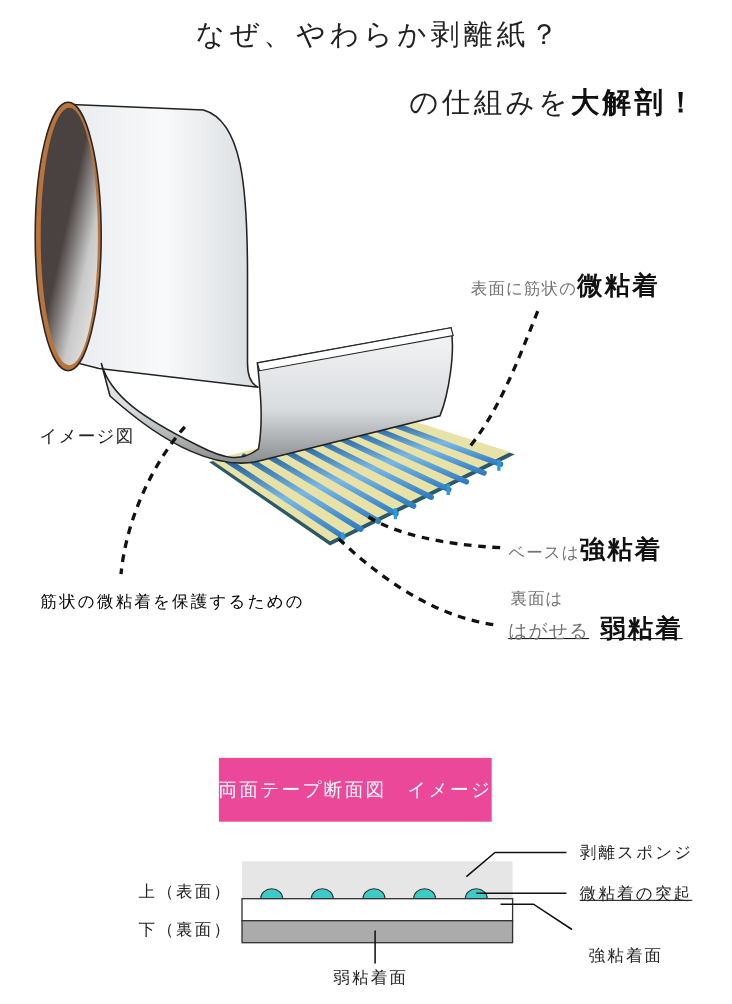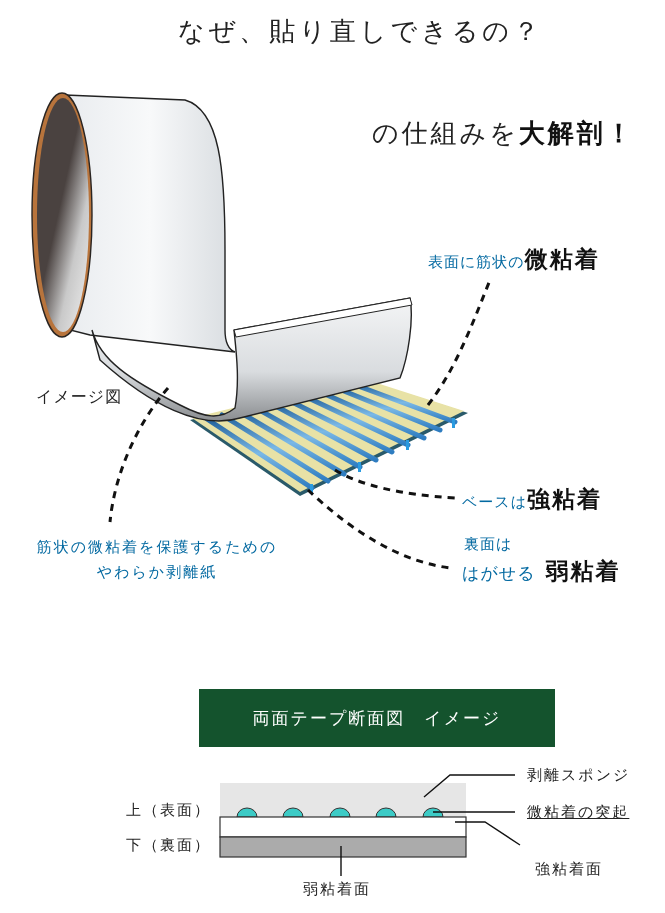--- a/index.html
+++ b/index.html
@@ -1,34 +1,34 @@
 <!DOCTYPE html>
 <html><head>
 <meta charset="utf-8">
 <style>
   html, body { margin:0; padding:0; background:#ffffff; }
   body { width:665px; height:913px; position:relative; overflow:hidden;
          font-family:"DejaVu Sans", "Liberation Sans", sans-serif; color:#1a1a1a; }
   .abs { position:absolute; white-space:nowrap; }
   .title1 { left:178px; top:14px; font-size:26px; letter-spacing:4px; color:#222; }
-  .title2 { left:372px; top:76px; font-size:26px; letter-spacing:3px; color:#222;margin-top:40px; }
+  .title2 { left:372px; top:76px; font-size:26px; letter-spacing:3px; color:#222; }
   .title2 b { font-weight:bold; color:#111; }
-  .lbl-sm { font-size:15px; letter-spacing:1px; color:#0369a1; }
+  .lbl-sm { font-size:15px; letter-spacing:1px; color:#737373; }
   .lbl-big { font-size:23px; font-weight:bold; letter-spacing:2px; color:#111;text-align:right; }
   .note { font-size:16px; color:#222; letter-spacing:1px; }
-  .caption { font-size:15px; line-height:25px; letter-spacing:2px; color:#0369a1; text-align:center; }
-  .banner { left:199px; top:689px; width:356px; height:58px; background:#14532d; color:#fff;
+  .caption { font-size:15px; line-height:25px; letter-spacing:2px; color:#000000; text-align:center; }
+  .banner { left:199px; top:689px; width:248px; height:58px; background:#ec4899; color:#fff;
             font-size:17px; letter-spacing:2px; display:flex; align-items:center; justify-content:center; }
   .xs-label { font-size:15px; letter-spacing:2px; color:#222; }
   svg { position:absolute; left:0; top:0; }
 </style>
 </head>
 <body>
 
-<div class="abs title1">なぜ、貼り直しできるの？</div>
+<div class="abs title1">なぜ、やわらか剥離紙？</div>
 <div class="abs title2">
   <span>の仕組みを</span><b>大解剖！</b>
 </div>
 
 <svg width="665" height="913" viewBox="0 0 665 913">
   <defs>
     <linearGradient id="tapeGrad" x1="0" y1="0" x2="1" y2="0">
       <stop offset="0" stop-color="#e9ecef"></stop>
       <stop offset="0.5" stop-color="#f8f9fa"></stop>
       <stop offset="1" stop-color="#d8dce0"></stop>
@@ -116,27 +116,26 @@
 
 <div class="abs" style="left:428px;top:244px;">
   <span class="lbl-sm">表面に筋状の</span><span class="lbl-big">微粘着</span>
 </div>
 
 <div class="abs" style="left:462px;top:484px;">
   <span class="lbl-sm">ベースは</span><span class="lbl-big">強粘着</span>
 </div>
 
 <div class="abs lbl-sm" style="left:464px;top:535px;">裏面は</div>
-<div class="abs" style="left:462px;top:556px;">
+<div class="abs" style="left:462px;top:556px;text-decoration:underline;">
   <span class="lbl-sm" style="font-size:17px;margin-right:10px;">はがせる</span><span class="lbl-big">弱粘着</span>
 </div>
 
 <div class="abs caption" style="left:12px;top:535px;width:290px;">
   <div>筋状の微粘着を保護するための</div>
-  <div>やわらか剥離紙</div>
 </div>
 
 <div class="abs banner">両面テープ断面図　イメージ</div>
 
 <div class="abs xs-label" style="left:126px;top:801px;">上（表面）</div>
 <div class="abs xs-label" style="left:126px;top:836px;">下（裏面）</div>
 <div class="abs xs-label" style="left:527px;top:766px;">剥離スポンジ</div>
 <div class="abs xs-label" style="left:527px;top:803px;text-decoration:underline;">微粘着の突起</div>
 <div class="abs xs-label" style="left:535px;top:860px;">強粘着面</div>
 <div class="abs xs-label" style="left:303px;top:880px;">弱粘着面</div>

